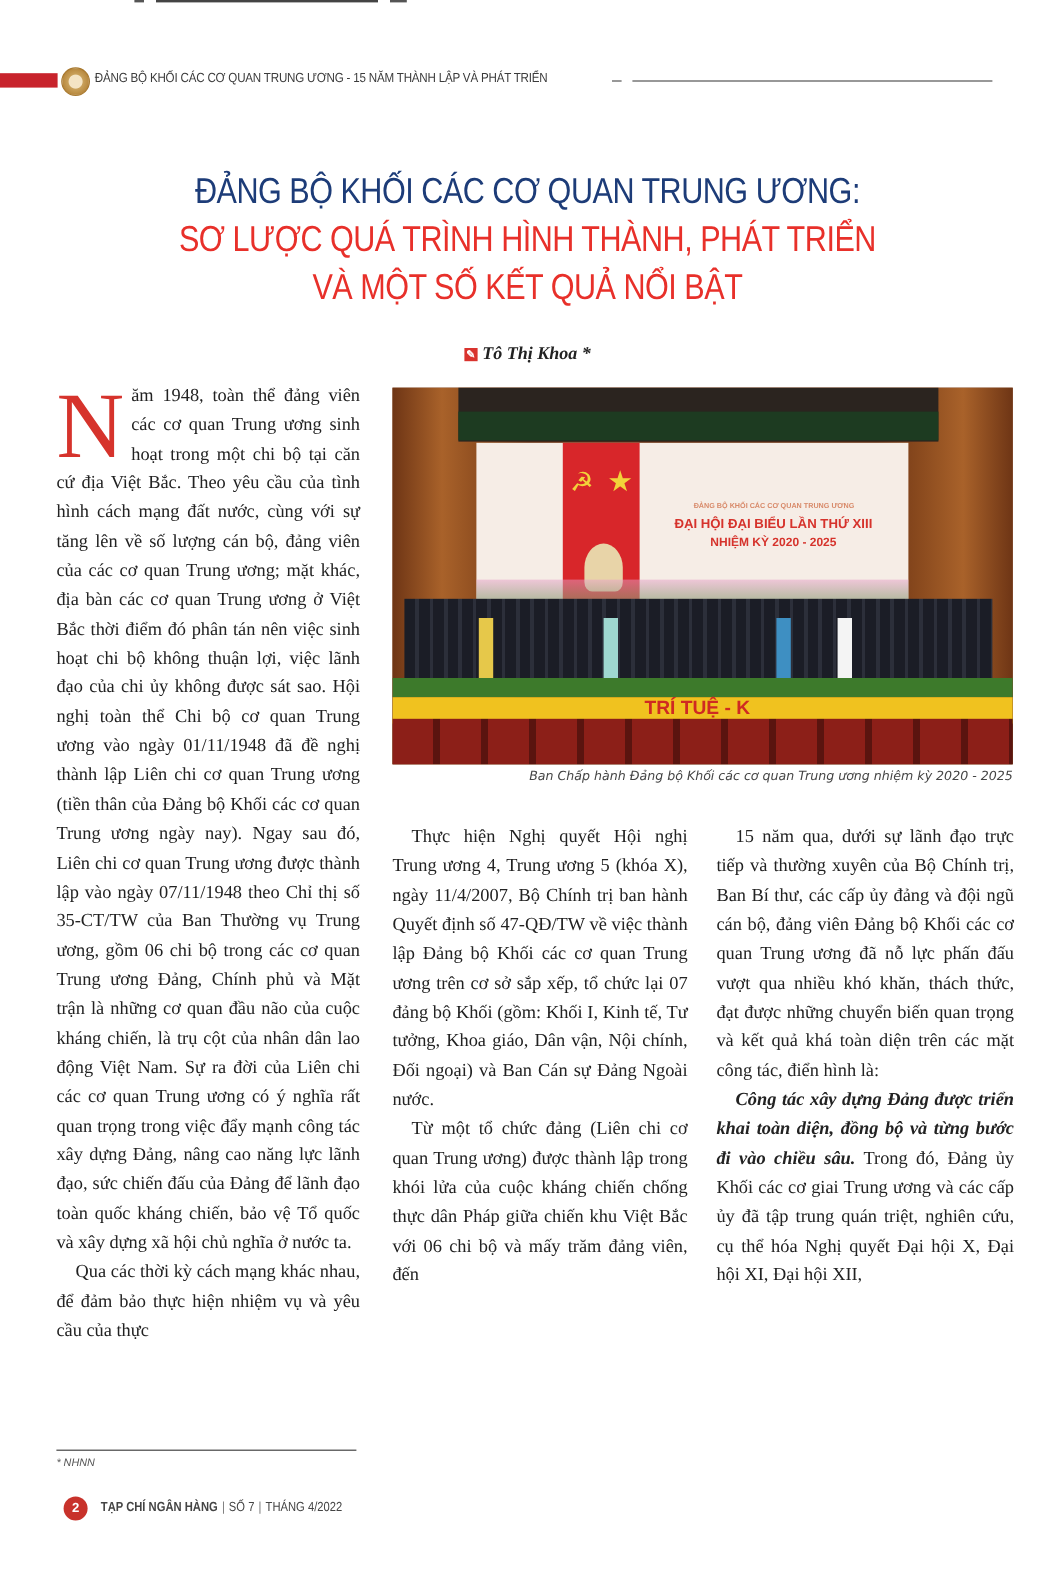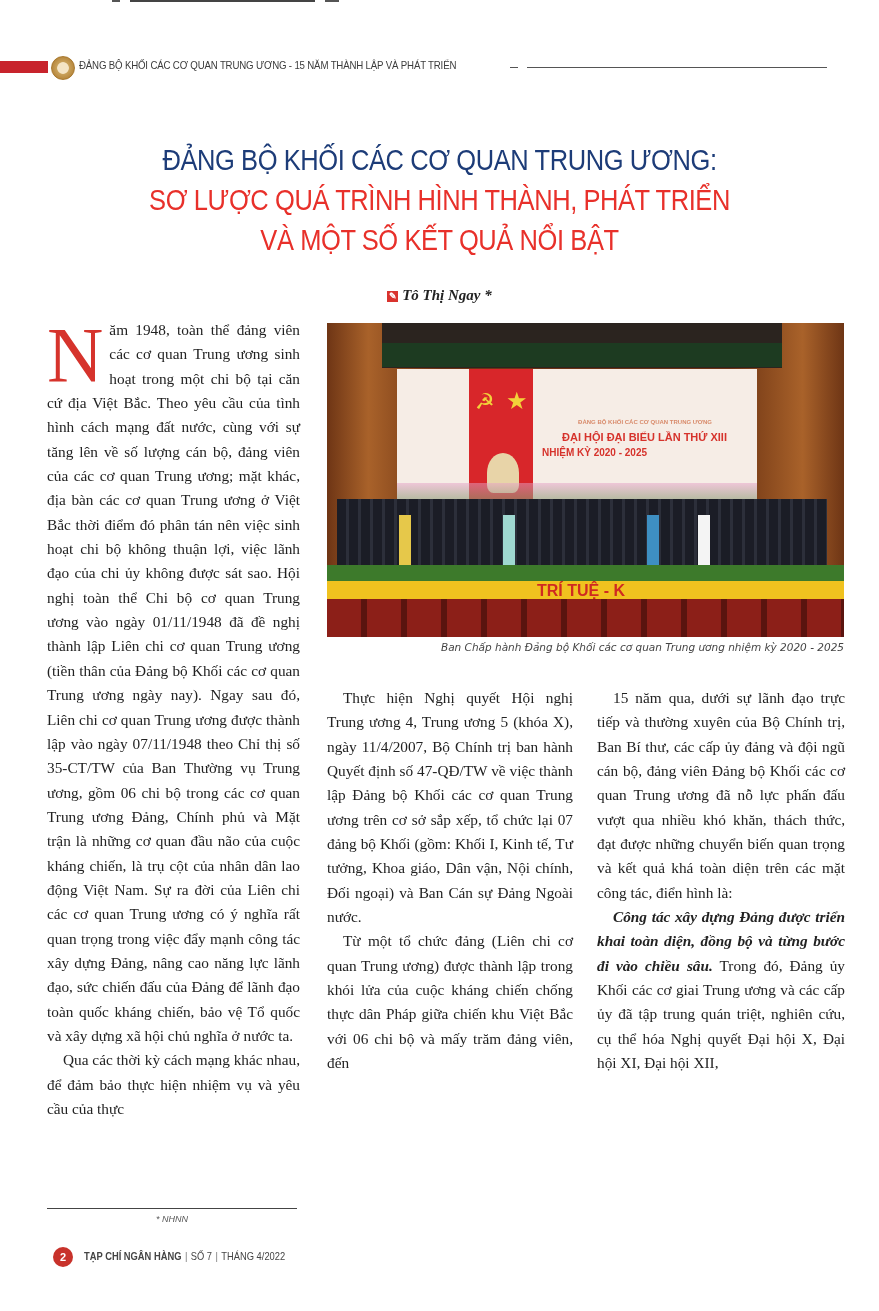--- a/index.html
+++ b/index.html
@@ -38,37 +38,37 @@
   .photo { position: absolute; left: 327px; top: 323px; width: 517px; height: 314px; overflow: hidden; background: #7a3f1c; }
   .photo .wall { position: absolute; inset: 0; background: linear-gradient(90deg, #6e3515 0%, #a9622a 8%, #8a4a1e 15%, #6b3314 22%, #6b3314 78%, #8a4a1e 85%, #a9622a 92%, #6e3515 100%); }
   .photo .ceiling { position: absolute; left: 55px; top: 0; width: 400px; height: 45px; background: #2b241f; }
   .photo .valance { position: absolute; left: 55px; top: 20px; width: 400px; height: 24px; background: #1d3b21; }
   .photo .screen { position: absolute; left: 70px; top: 46px; width: 360px; height: 140px; background: #f6ede6; }
   .photo .flag { position: absolute; left: 142px; top: 46px; width: 64px; height: 140px; background: #d8262a; }
   .photo .hammer { position: absolute; left: 148px; top: 66px; color: #f2d23a; font-size: 22px; }
   .photo .star { position: absolute; left: 179px; top: 64px; color: #f2d23a; font-size: 24px; }
   .photo .banner-small { position: absolute; left: 223px; top: 96px; width: 190px; text-align: center; font-family: "Liberation Sans", sans-serif; font-size: 6px; color: #d88a6a; font-weight: bold; }
   .photo .banner-big { position: absolute; left: 215px; top: 108px; width: 205px; text-align: center; font-family: "Liberation Sans", sans-serif; font-size: 11px; color: #d6332c; font-weight: bold; }
-  .photo .banner-term { position: absolute; left: 215px; top: 124px; width: 205px; text-align: left; font-family: "Liberation Sans", sans-serif; font-size: 10px; color: #d6332c; font-weight: bold; }
+  .photo .banner-term { position: absolute; left: 215px; top: 124px; width: 205px; text-align: center; font-family: "Liberation Sans", sans-serif; font-size: 10px; color: #d6332c; font-weight: bold; }
   .photo .bust { position: absolute; left: 160px; top: 130px; width: 32px; height: 40px; border-radius: 50% 50% 20% 20%; background: #e8d4a8; }
   .photo .flowers { position: absolute; left: 70px; top: 160px; width: 360px; height: 30px; background: linear-gradient(180deg, rgba(230,160,200,0.5), rgba(90,150,70,0.7)); }
   .photo .people { position: absolute; left: 10px; top: 176px; width: 490px; height: 66px; background: repeating-linear-gradient(90deg, #1b1d26 0px, #1b1d26 9px, #2c2f3a 9px, #2c2f3a 12px); }
   .photo .dress1 { position: absolute; left: 72px; top: 192px; width: 12px; height: 50px; background: #e6c84a; }
   .photo .dress2 { position: absolute; left: 176px; top: 192px; width: 12px; height: 50px; background: #9fd8d0; }
   .photo .dress3 { position: absolute; left: 320px; top: 192px; width: 12px; height: 50px; background: #3e8fc2; }
   .photo .dress4 { position: absolute; left: 371px; top: 192px; width: 12px; height: 50px; background: #f4f4f4; }
   .photo .stage { position: absolute; left: 0; top: 242px; width: 517px; height: 16px; background: #3d7a2b; }
   .photo .front-banner { position: absolute; left: 0; top: 258px; width: 517px; height: 22px; background: #f0c21f; }
   .photo .front-text { position: absolute; left: 210px; top: 259px; font-family: "Liberation Sans", sans-serif; font-weight: bold; font-size: 16px; color: #cf2a22; }
   .photo .seats { position: absolute; left: 0; top: 276px; width: 517px; height: 38px; background: repeating-linear-gradient(90deg, #8c1f18 0px, #8c1f18 34px, #5a140f 34px, #5a140f 40px); }
 
   .caption { position: absolute; left: 327px; top: 641px; width: 517px; text-align: right; font-family: "DejaVu Sans", sans-serif; font-style: italic; font-size: 10.5px; color: #444; }
 
   .footnote-rule { position: absolute; left: 47px; top: 1208px; width: 250px; height: 1px; background: #444; }
-  .footnote { position: absolute; left: 47px; top: 1214px; width: 250px; text-align: center; font-family: "Liberation Sans", sans-serif; font-style: italic; font-size: 9px; color: #555; }
+  .footnote { position: absolute; left: 47px; top: 1214px; width: 250px; text-align: left; font-family: "Liberation Sans", sans-serif; font-style: italic; font-size: 9px; color: #555; }
 
   .folio { position: absolute; top: 1247px; left: 53px; height: 20px; }
   .folio .page-num { position: absolute; left: 0; top: 0; width: 20px; height: 20px; border-radius: 50%; background: #c8322b; color: #fff; font-family: "Liberation Sans", sans-serif; font-weight: bold; font-size: 11px; text-align: center; line-height: 20px; }
   .folio .journal { position: absolute; left: 31px; top: 3px; white-space: nowrap; font-family: "Liberation Sans", sans-serif; font-size: 11px; color: #444; transform: scaleX(0.85); transform-origin: left center; }
   .folio .journal b { font-weight: bold; }
   .folio .journal .sep { color: #777; margin: 0 4px; }
 </style>
 </head>
 <body>
 
@@ -88,21 +88,21 @@
   <span class="rule"></span>
 </header>
 
 <div class="title-block">
   <span class="title-line blue">ĐẢNG BỘ KHỐI CÁC CƠ QUAN TRUNG ƯƠNG:</span>
   <span class="title-line red">SƠ LƯỢC QUÁ TRÌNH HÌNH THÀNH, PHÁT TRIỂN</span>
   <span class="title-line red">VÀ MỘT SỐ KẾT QUẢ NỔI BẬT</span>
 </div>
 
 <div class="byline">
-  <span class="pen">✎</span><span>Tô Thị Ngay *</span>
+  <span class="pen">✎</span><span>Tô Thị Khoa *</span>
 </div>
 
 <div class="col col1">
   <p><span class="dropcap">N</span><span>ăm 1948, toàn thể đảng viên các cơ quan Trung ương sinh hoạt trong một chi bộ tại căn cứ địa Việt Bắc. Theo yêu cầu của tình hình cách mạng đất nước, cùng với sự tăng lên về số lượng cán bộ, đảng viên của các cơ quan Trung ương; mặt khác, địa bàn các cơ quan Trung ương ở Việt Bắc thời điểm đó phân tán nên việc sinh hoạt chi bộ không thuận lợi, việc lãnh đạo của chi ủy không được sát sao. Hội nghị toàn thể Chi bộ cơ quan Trung ương vào ngày 01/11/1948 đã đề nghị thành lập Liên chi cơ quan Trung ương (tiền thân của Đảng bộ Khối các cơ quan Trung ương ngày nay). Ngay sau đó, Liên chi cơ quan Trung ương được thành lập vào ngày 07/11/1948 theo Chỉ thị số 35-CT/TW của Ban Thường vụ Trung ương, gồm 06 chi bộ trong các cơ quan Trung ương Đảng, Chính phủ và Mặt trận là những cơ quan đầu não của cuộc kháng chiến, là trụ cột của nhân dân lao động Việt Nam. Sự ra đời của Liên chi các cơ quan Trung ương có ý nghĩa rất quan trọng trong việc đẩy mạnh công tác xây dựng Đảng, nâng cao năng lực lãnh đạo, sức chiến đấu của Đảng để lãnh đạo toàn quốc kháng chiến, bảo vệ Tổ quốc và xây dựng xã hội chủ nghĩa ở nước ta.</span></p>
   <p class="ind">Qua các thời kỳ cách mạng khác nhau, để đảm bảo thực hiện nhiệm vụ và yêu cầu của thực</p>
 </div>
 
 <div class="photo">
   <div class="wall"></div>
   <div class="ceiling"></div>

